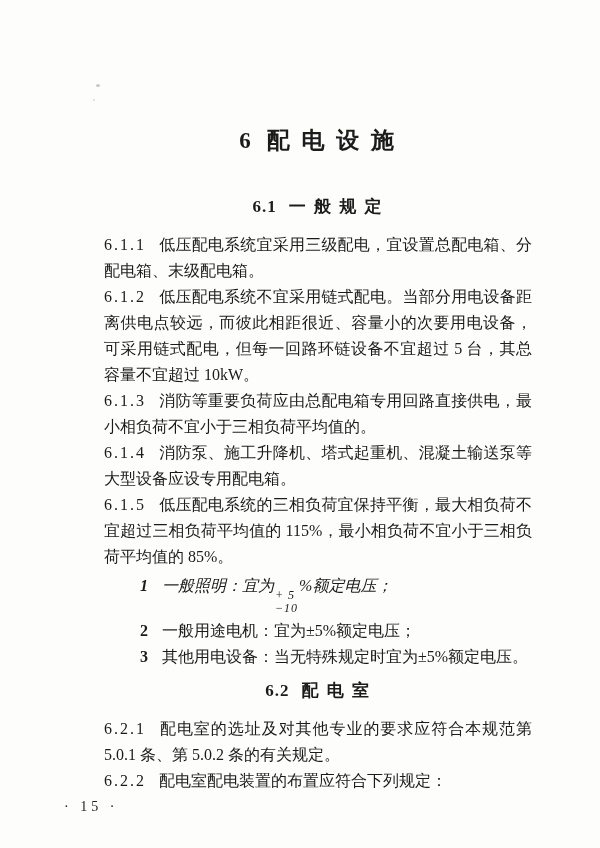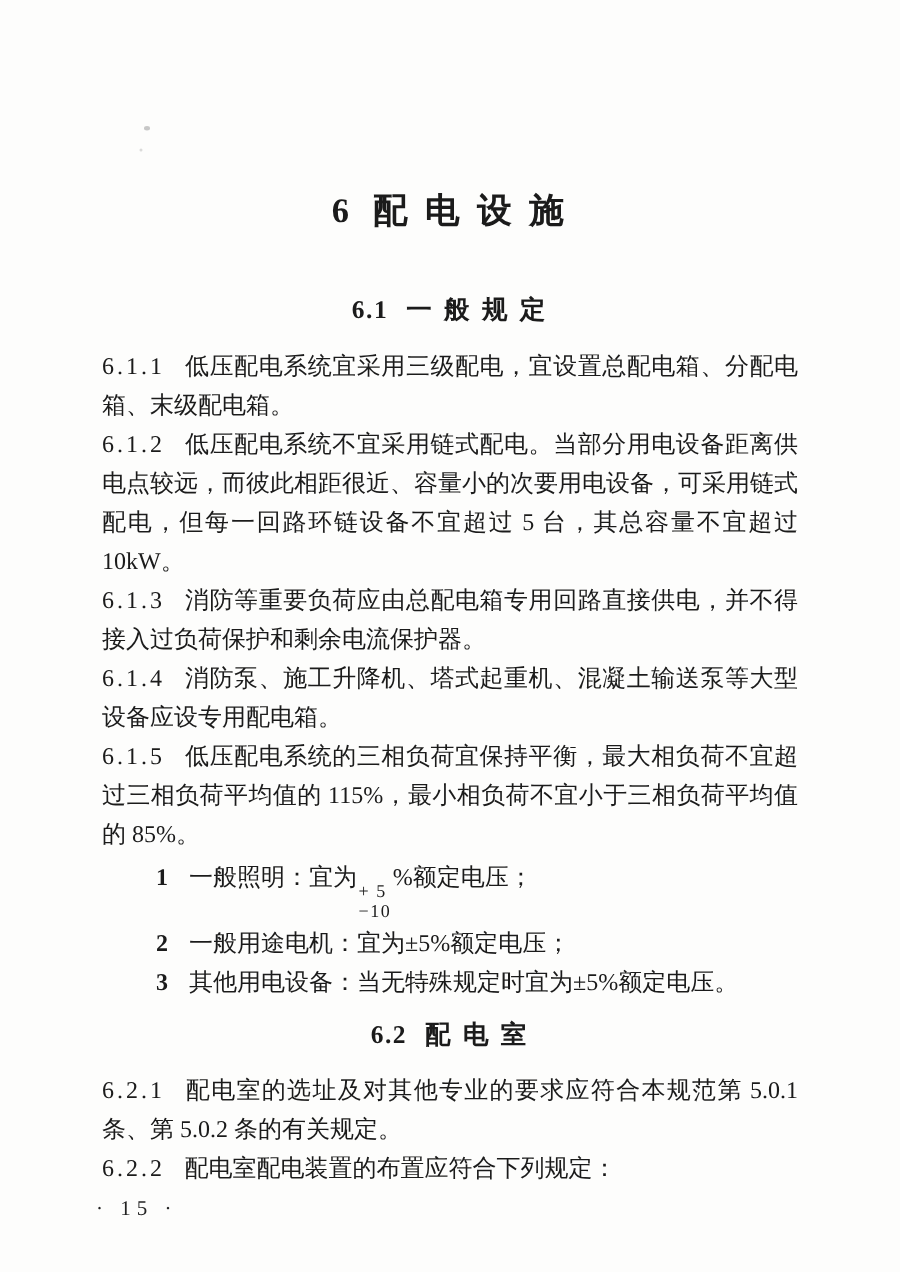--- a/index.html
+++ b/index.html
@@ -1,21 +1,21 @@
 <!DOCTYPE html>
 <html><head>
 <meta charset="utf-8">
 <style>
   html,body{margin:0;padding:0;background:#e8e8e8;}
   .page{
     width:600px;height:848px;background:#fefefdff;position:relative;overflow:hidden;
     font-family:"Liberation Serif","DejaVu Serif",serif;color:#1b1b1b;
     margin:0 auto;background:#fdfdfc;
   }
-  .content{padding:0 68px;}
+  .content{padding:0 68px;margin-left:36px;}
   .chapter-title{
     margin:128px 0 0 0;text-align:center;font-size:23px;font-weight:bold;
     letter-spacing:3px;line-height:26px;
   }
   .chapter-title .hnum{margin-right:16px;letter-spacing:0;}
   .section-heading{
     text-align:center;font-size:17px;font-weight:bold;line-height:22px;margin:0;
     letter-spacing:2px;
   }
   .section-heading .hnum{margin-right:12px;letter-spacing:1px;text-align:right;}
@@ -24,21 +24,21 @@
   .clauses{margin-top:14px;}
   .clauses-2{margin-top:14px;}
   .clause{
     font-size:16px;line-height:26px;text-align:justify;margin:0;
   }
   .cnum{font-weight:normal;margin-right:13px;letter-spacing:2px;white-space:nowrap;}
   .item{
     font-size:16px;line-height:26px;margin:0;padding-left:36px;text-align:justify;
   }
   .item .inum{font-weight:bold;margin-right:14px;}
-  .item-fraction{margin-top:3px;margin-bottom:3px;}
+  .item-fraction{margin-top:3px;margin-bottom:3px;font-style:italic;}
   .stack{
     display:inline-flex;flex-direction:column;align-items:flex-start;
     font-size:12px;line-height:13px;vertical-align:-8px;margin:0 1px;
     letter-spacing:1px;
   }
   .footer{
     position:absolute;left:64px;top:799px;font-size:14px;letter-spacing:4px;
     color:#222;
   }
   .speck{position:absolute;background:#9a9a9a;border-radius:50%;opacity:.55;}
@@ -63,21 +63,21 @@
     </h2>
 
     <div class="clauses">
       <p class="clause">
         <span class="cnum">6.1.1</span><span>低压配电系统宜采用三级配电，宜设置总配电箱、分配电箱、末级配电箱。</span>
       </p>
       <p class="clause">
         <span class="cnum">6.1.2</span><span>低压配电系统不宜采用链式配电。当部分用电设备距离供电点较远，而彼此相距很近、容量小的次要用电设备，可采用链式配电，但每一回路环链设备不宜超过 5 台，其总容量不宜超过 10kW。</span>
       </p>
       <p class="clause">
-        <span class="cnum">6.1.3</span><span>消防等重要负荷应由总配电箱专用回路直接供电，并不得接入过负荷保护和剩余电流保护器。</span>
+        <span class="cnum">6.1.3</span><span>消防等重要负荷应由总配电箱专用回路直接供电，最小相负荷不宜小于三相负荷平均值的。</span>
       </p>
       <p class="clause">
         <span class="cnum">6.1.4</span><span>消防泵、施工升降机、塔式起重机、混凝土输送泵等大型设备应设专用配电箱。</span>
       </p>
       <p class="clause">
         <span class="cnum">6.1.5</span><span>低压配电系统的三相负荷宜保持平衡，最大相负荷不宜超过三相负荷平均值的 115%，最小相负荷不宜小于三相负荷平均值的 85%。</span>
       </p>
 
       <p class="item item-fraction">
         <span class="inum">1</span><span>一般照明：宜为</span><span class="stack">

